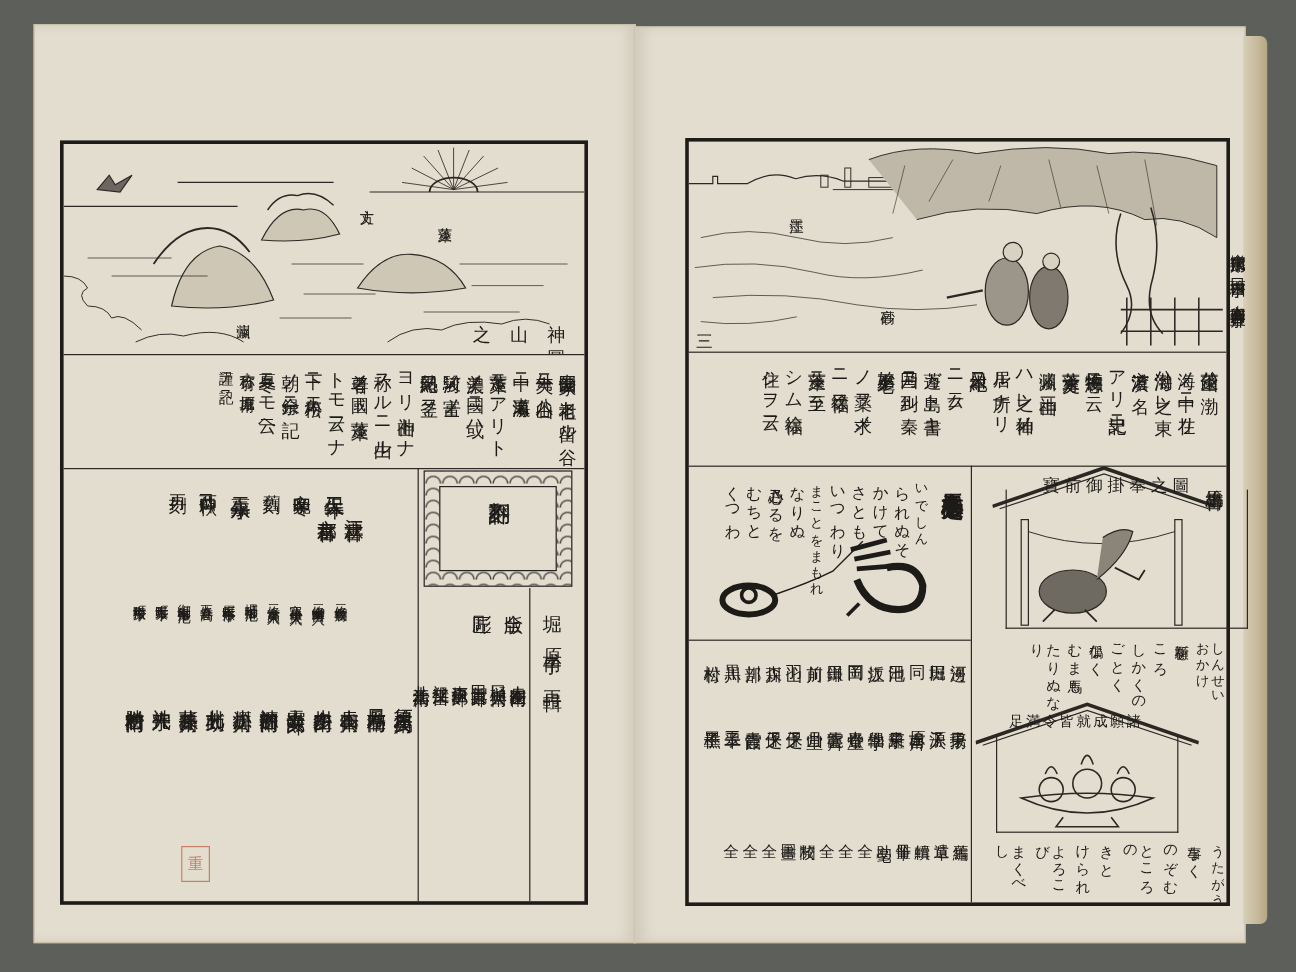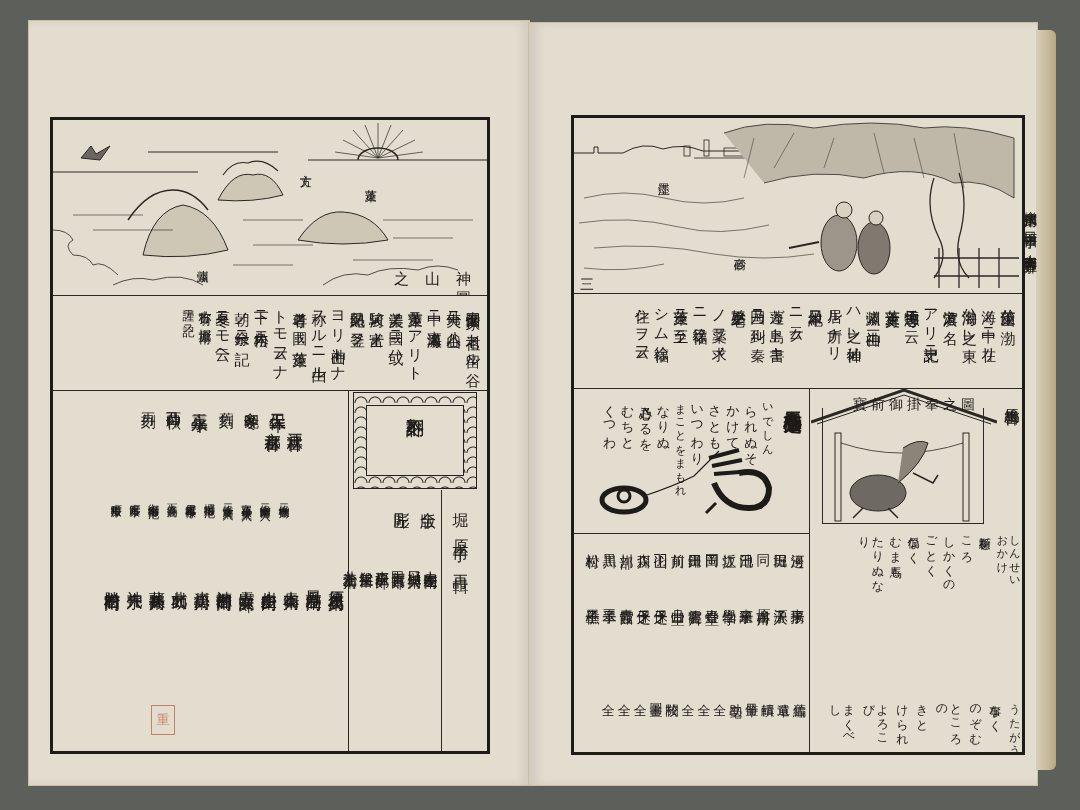--- a/index.html
+++ b/index.html
@@ -271,21 +271,21 @@
     <g stroke="#1d1b18" fill="none">
       <ellipse cx="30" cy="62" rx="22" ry="12" stroke-width="5"></ellipse>
       <circle cx="30" cy="58" r="6" stroke-width="3"></circle>
       <path d="M50 58 q30 -10 50 -20 q10 -10 25 -25" stroke-width="1.2"></path>
       <path d="M115 20 l30 -8 M118 28 l30 -6 M120 36 l26 -2" stroke-width="4"></path>
       <path d="M120 45 q10 25 35 25 q20 0 20 -20 q-5 -20 -30 -15" stroke-width="6"></path>
       <path d="M112 75 l10 -10" stroke-width="3"></path>
     </g>
   </svg>
 
-  <div class="ema" style="left:248px;top:290px;width:160px;height:115px;border-top:none;">
+  <div class="ema" style="left:264px;top:290px;width:160px;height:115px;border-top:none;padding-left:40px;">
     <svg style="position:absolute;left:-12px;top:-22px;" width="186" height="40" viewBox="0 0 186 40">
       <path d="M0 36 L93 4 L186 36" stroke="#2b2824" stroke-width="3" fill="none"></path>
       <path d="M6 38 L93 9 L180 38" stroke="#2b2824" stroke-width="1" fill="none"></path>
     </svg>
     <svg style="position:absolute;left:0;top:20px;" width="160" height="95" viewBox="0 0 160 95">
       <g stroke="#2b2824" fill="none">
         <rect x="12" y="5" width="6" height="88"></rect>
           <rect x="140" y="5" width="6" height="88"></rect>
         <path d="M18 15 q60 20 122 0" stroke-width=".8"></path>
         <ellipse cx="55" cy="65" rx="28" ry="18" fill="#6f6a61"></ellipse>
@@ -302,20 +302,37 @@
     <span class="vtext" style="font-size:11px;">しんせい おかけ</span>
     <span class="vtext" style="font-size:12px;">祈願を</span>
     <span class="vtext" style="font-size:12px;">こゝろ</span>
     <span class="vtext" style="font-size:12px;">しかくの</span>
     <span class="vtext" style="font-size:12px;">ごとく</span>
     <span class="vtext" style="font-size:12px;">僞なく</span>
     <span class="vtext" style="font-size:12px;">むま馬も</span>
     <span class="vtext" style="font-size:12px;">たりぬなり</span>
   </div>
 
+  <div class="ema" style="left:256px;top:495px;width:150px;height:80px;border-top:none;">
+    <svg style="position:absolute;left:-18px;top:-30px;" width="186" height="40" viewBox="0 0 186 40">
+      <path d="M0 36 L93 4 L186 36" stroke="#2b2824" stroke-width="3" fill="none"></path>
+      <path d="M6 38 L93 9 L180 38" stroke="#2b2824" stroke-width="1" fill="none"></path>
+    </svg>
+    <svg style="position:absolute;left:0;top:10px;" width="150" height="70" viewBox="0 0 150 70">
+      <g stroke="#2b2824" fill="none" stroke-width="1.3">
+        <path d="M20 42 q55 25 110 0 q-55 -8 -110 0z"></path>
+        <circle cx="45" cy="35" r="10"></circle>
+          <circle cx="75" cy="30" r="12"></circle>
+          <circle cx="105" cy="35" r="10"></circle>
+        <path d="M40 22 q5 -12 10 0 M70 14 q5 -15 10 0 M100 22 q5 -12 10 0"></path>
+        <path d="M55 58 l-6 8 h52 l-6 -8"></path>
+      </g>
+    </svg>
+    <span class="lbl" style="left:10px;top:-20px;font-size:12px;letter-spacing:2px;direction:rtl;unicode-bidi:bidi-override;">諸願成就皆令満足</span>
+  </div>
   <div class="cols" style="left:240px;width:206px;top:578px;height:56px;overflow:hidden;gap:6px;">
     <span class="vtext" style="font-size:11px;">うたがう</span>
     <span class="vtext" style="font-size:12px;">事なく</span>
     <span class="vtext" style="font-size:12px;">のぞむ</span>
     <span class="vtext" style="font-size:12px;">ところの</span>
     <span class="vtext" style="font-size:12px;">きゝとゞ</span>
     <span class="vtext" style="font-size:12px;">けられ</span>
     <span class="vtext" style="font-size:12px;">よろこび</span>
     <span class="vtext" style="font-size:12px;">まくべし</span>
   </div>

